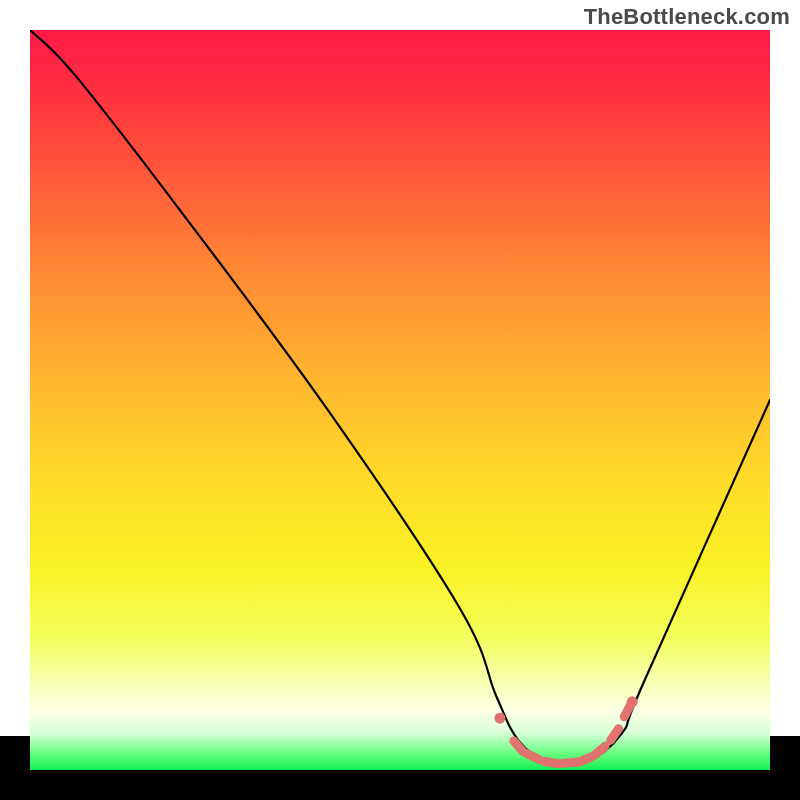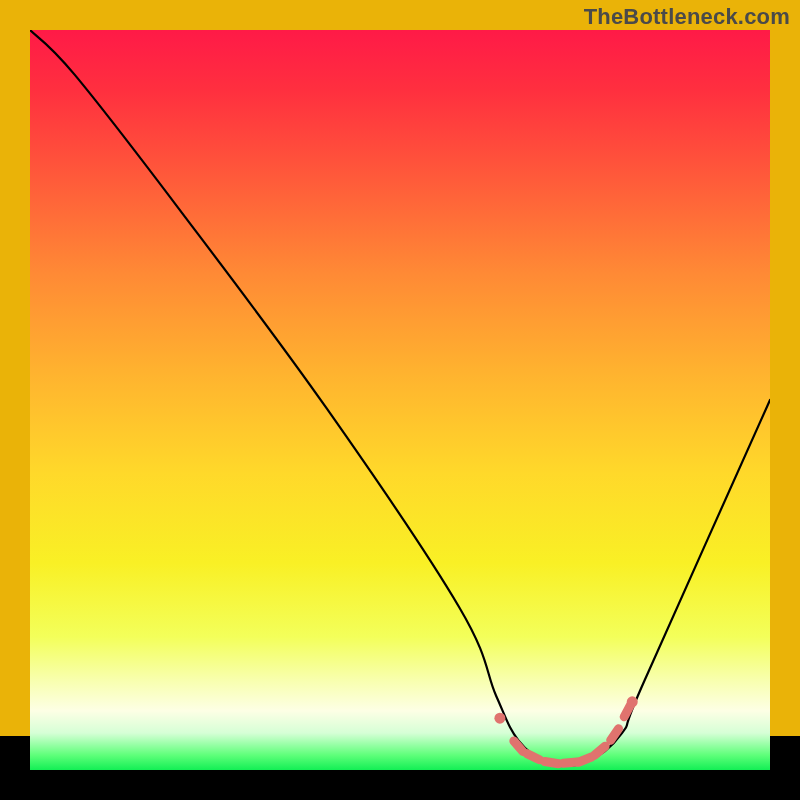--- a/index.html
+++ b/index.html
@@ -8,21 +8,21 @@
     width: 800px;
     height: 800px;
     background: #000;
     overflow: hidden;
     font-family: Arial, Helvetica, sans-serif;
   }
   .frame {
     position: relative;
     width: 800px;
     height: 736px;
-    background: #eab308;
+    background: #ffffff;
   }
   .watermark {
     position: absolute;
     top: 4px;
     right: 10px;
     color: #4a4a4a;
     font-size: 22px;
     font-weight: 600;
     letter-spacing: 0.2px;
     z-index: 10;

